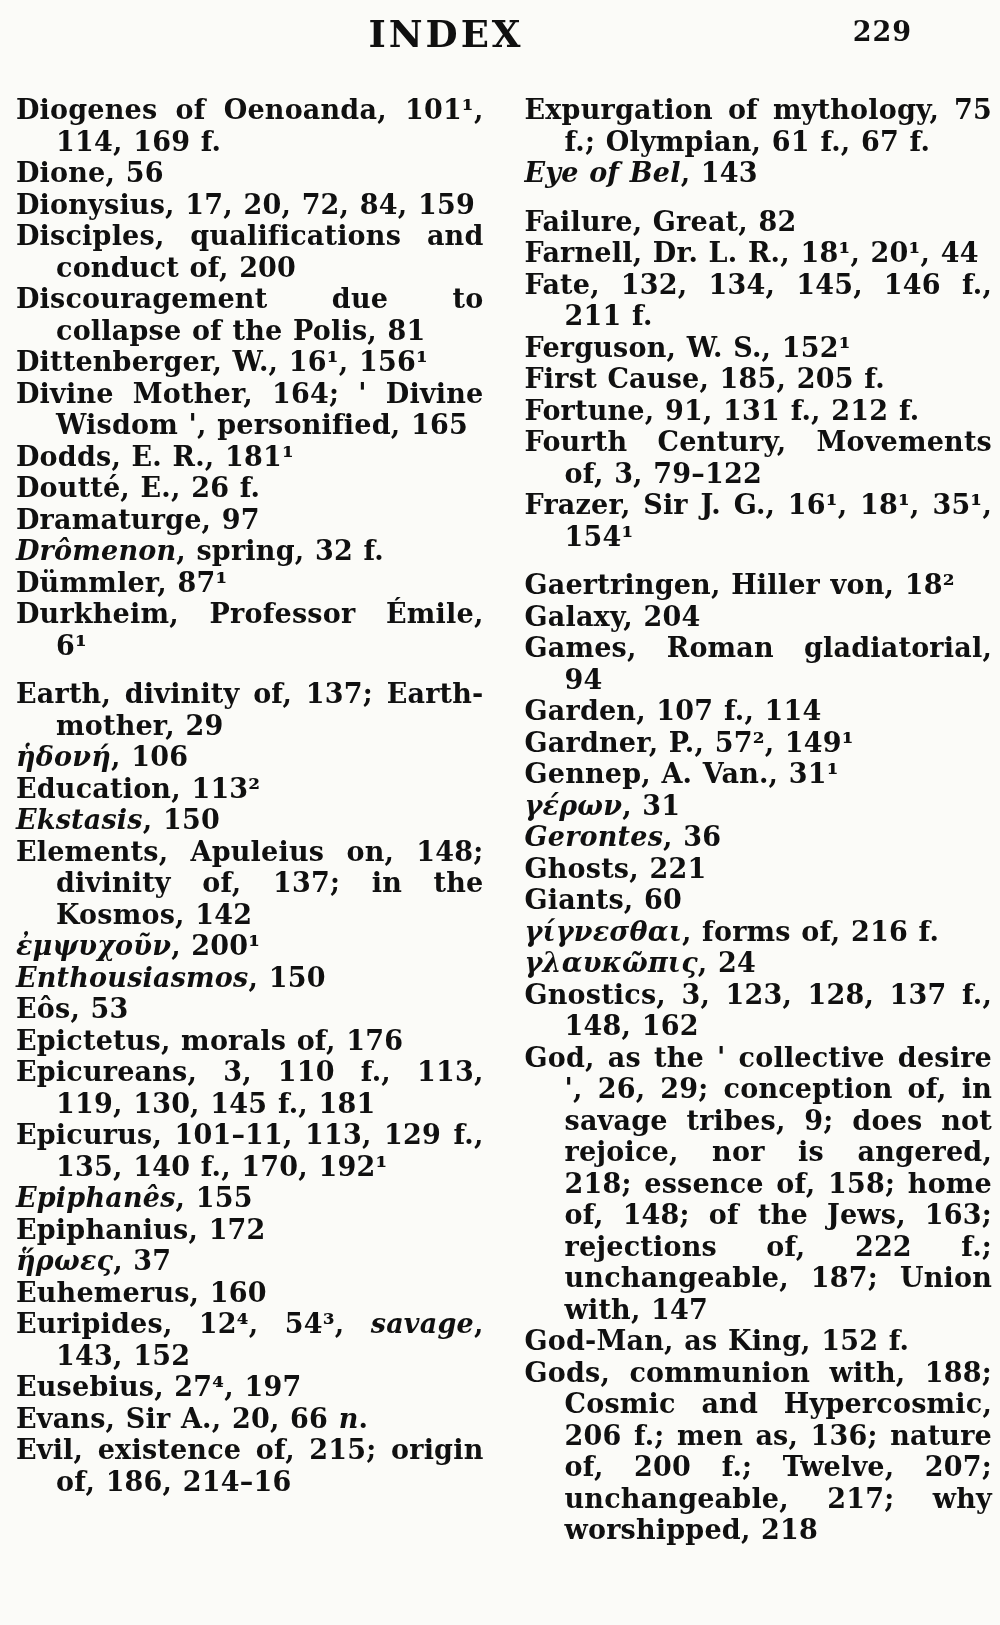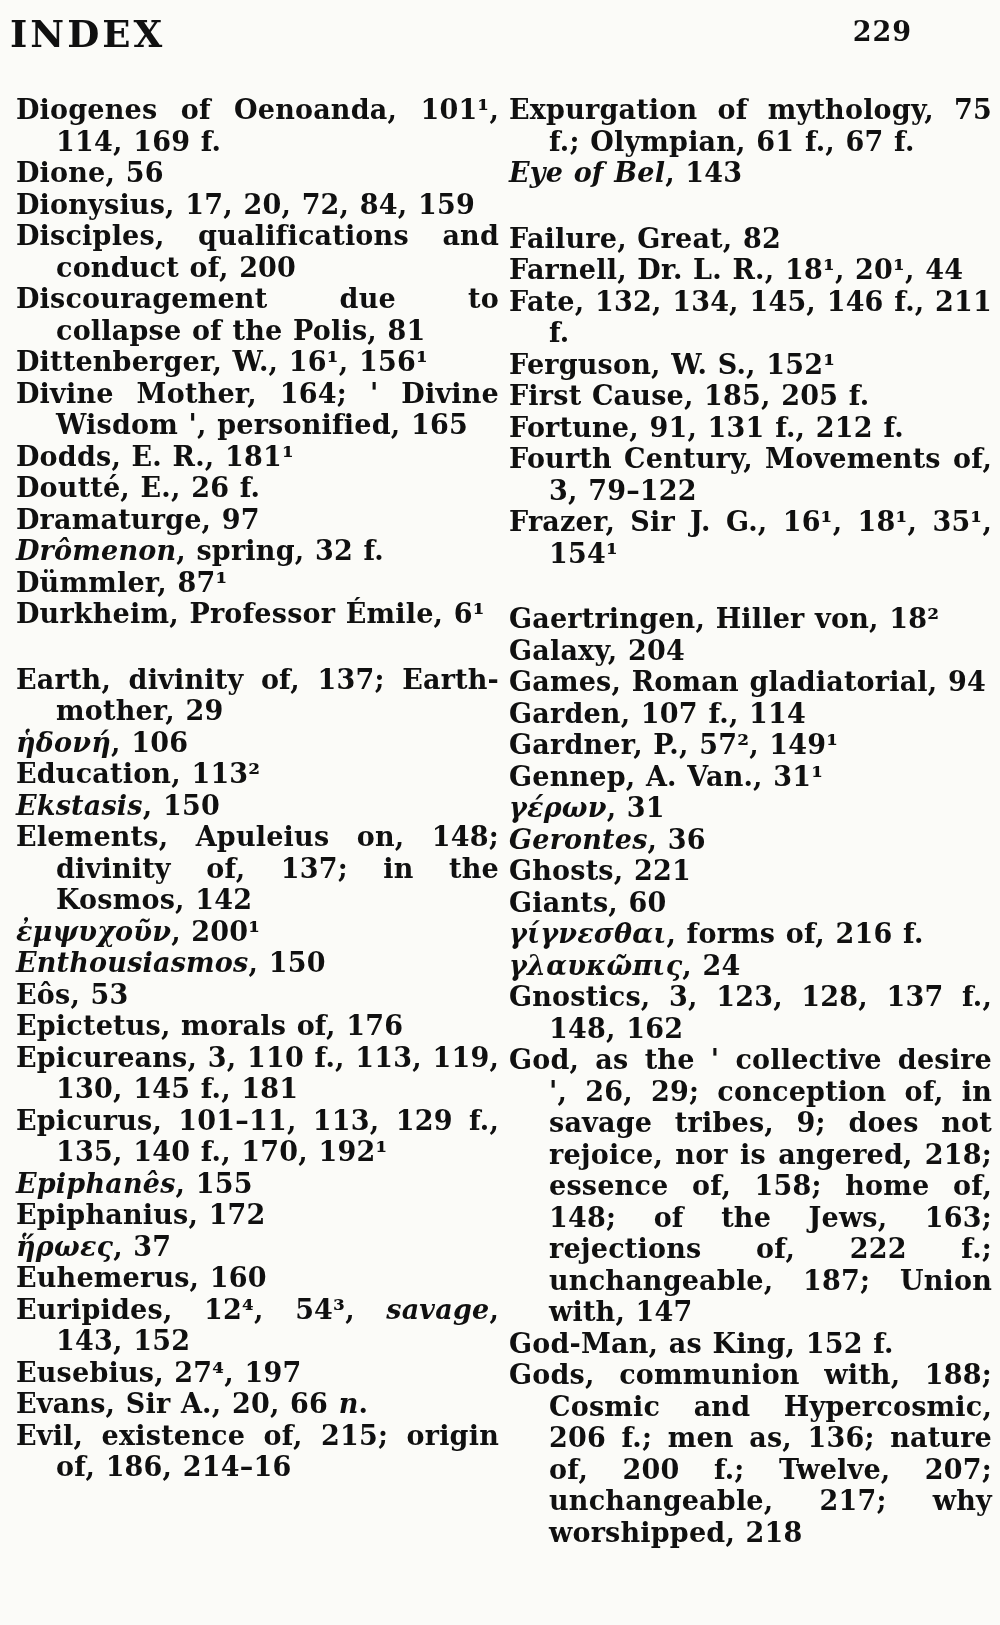--- a/index.html
+++ b/index.html
@@ -23,50 +23,51 @@
   }
   .page-header {
     position: relative;
     height: 58px;
     margin-bottom: 24px;
   }
   .page-title {
     position: absolute;
     left: 0;
     right: 110px;
+    text-align: center;
     top: 0;
     font-size: 37px;
     letter-spacing: 3px;
   }
   .page-number {
     position: absolute;
     right: 80px;
     top: 4px;
     font-size: 27px;
     letter-spacing: 1px;
   }
   .columns {
     display: flex;
-    gap: 10px;
+    gap: 41px;
     padding-left: 6px;
   }
   .col {
     flex: 1 1 0;
   }
   .entry {
     font-size: 27px;
     line-height: 31.5px;
     text-align: justify;
     padding-left: 40px;
     text-indent: -40px;
     letter-spacing: 0.2px;
     word-spacing: 1px;
   }
   .entry.gap {
-    margin-top: 34px;
+    margin-top: 17px;
   }
   .it {
     font-style: italic;
   }
 </style>
 </head>
 <body>
 
 <div class="page">
   <div class="page-header">

